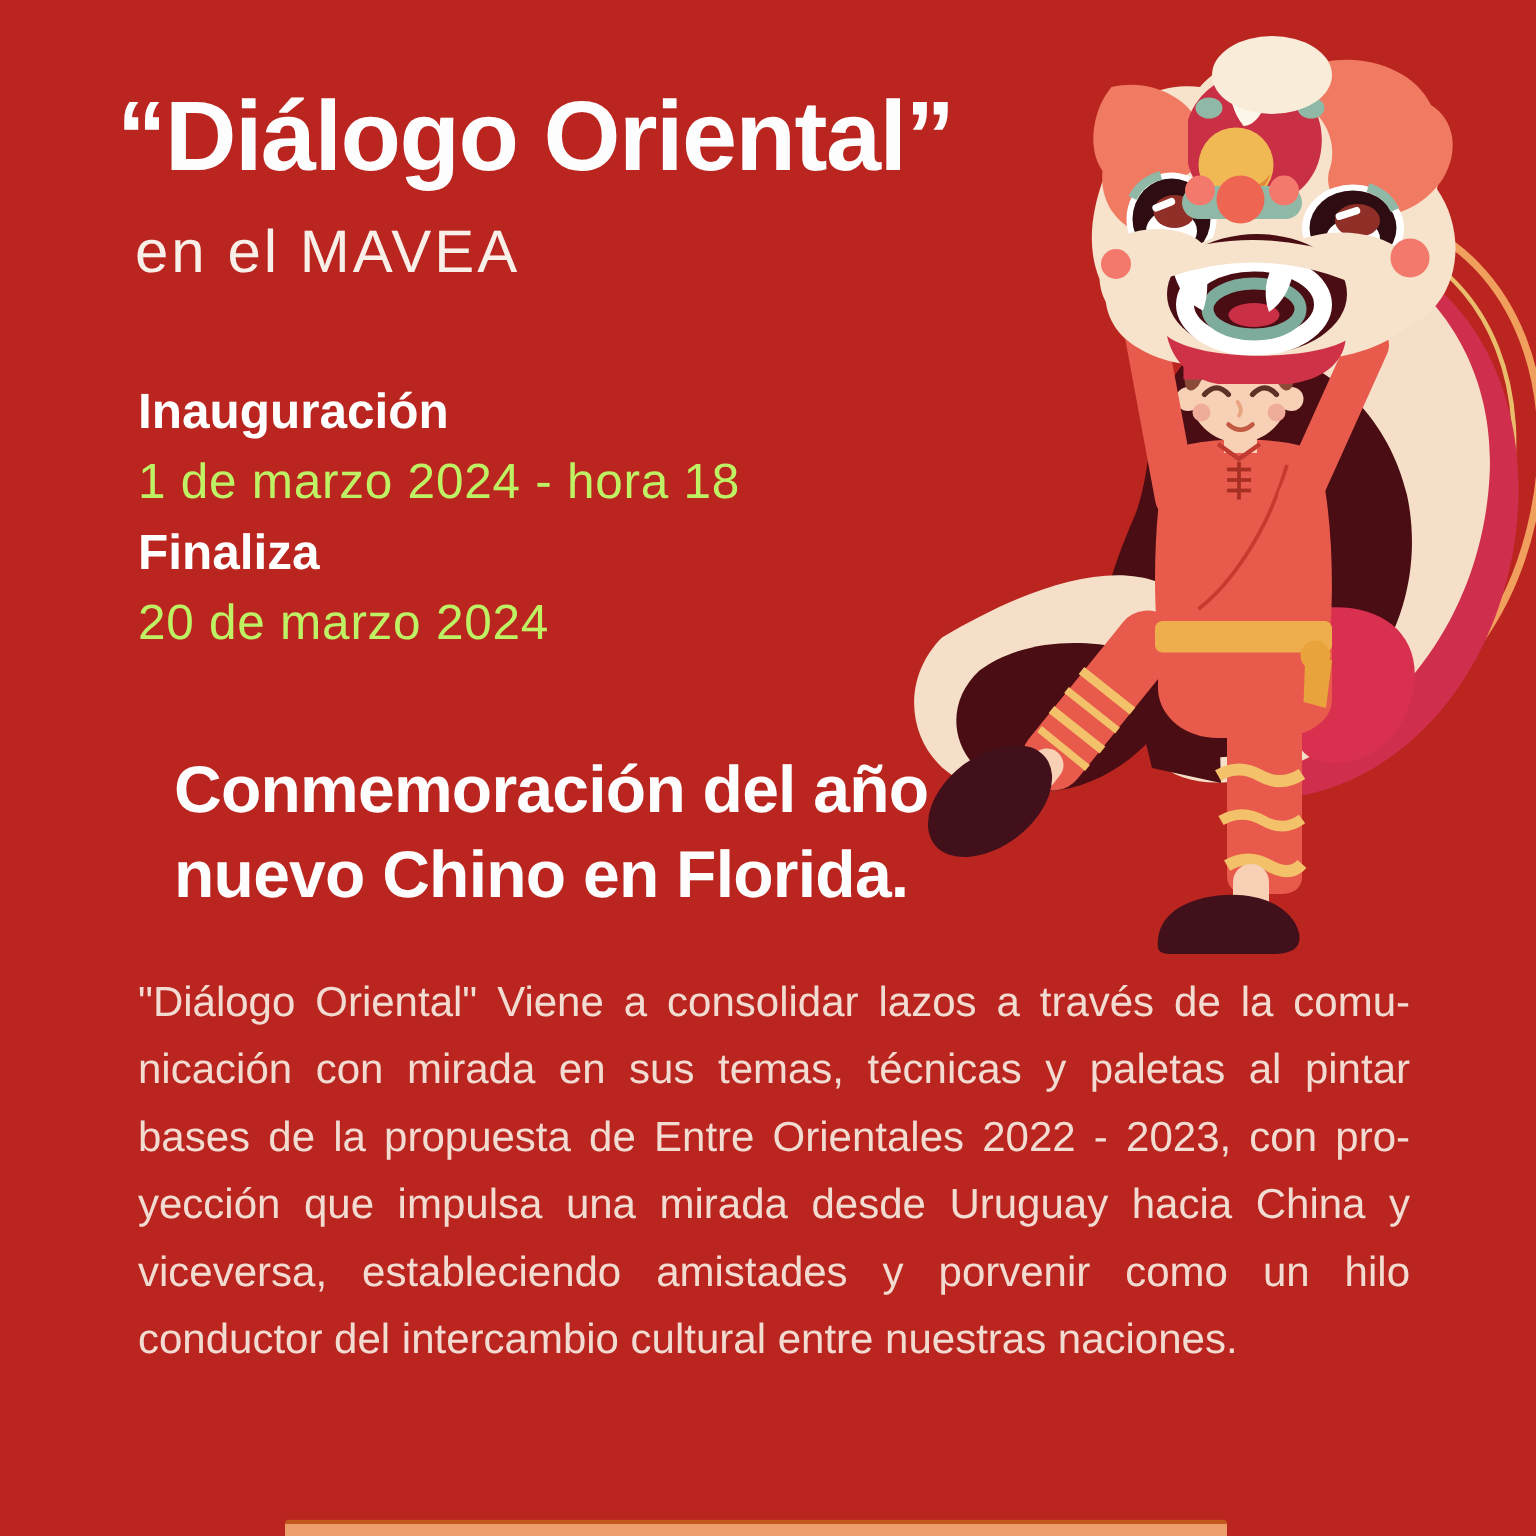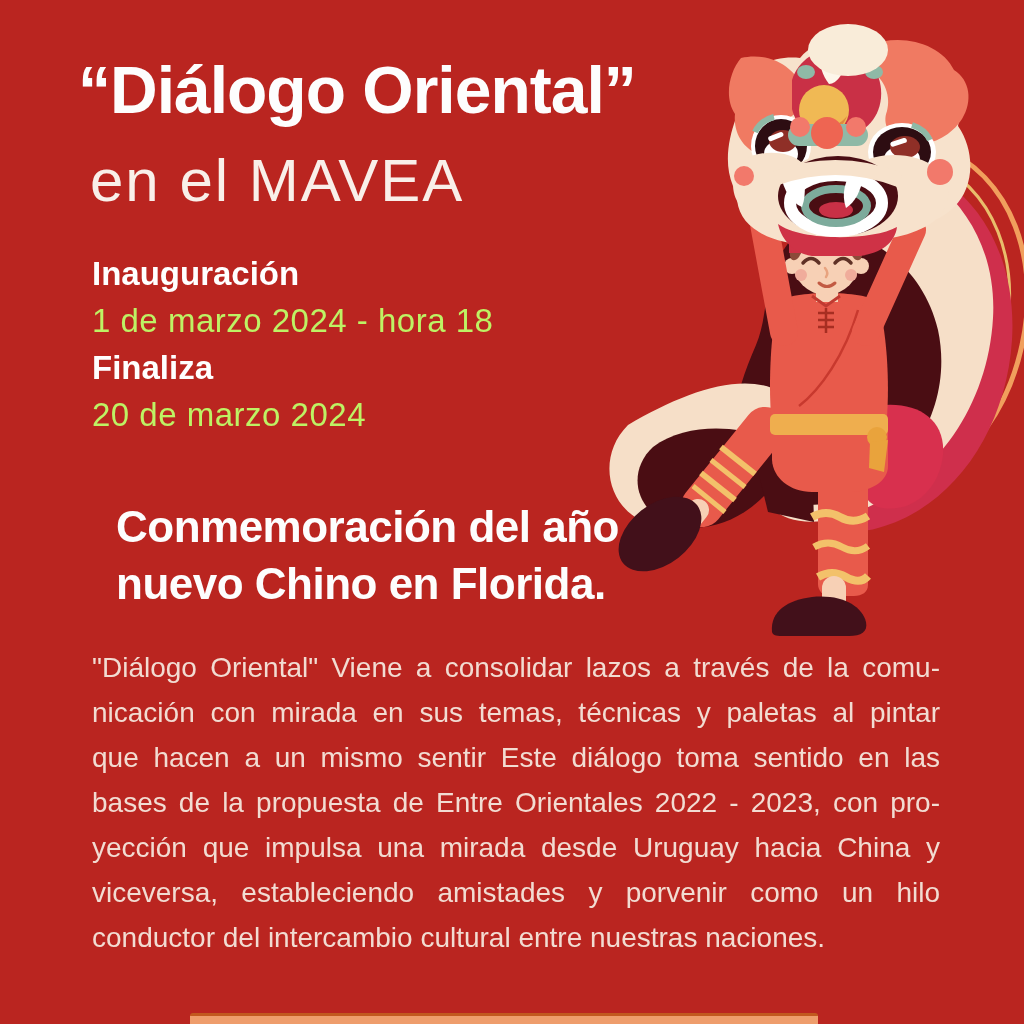--- a/index.html
+++ b/index.html
@@ -11,21 +11,21 @@
     font-family:Liberation Sans, sans-serif;
   }
   .illus{position:absolute;top:0;left:0;width:1024px;height:1024px;}
   .txt{position:absolute;color:#fff;}
   .title-1{
     left:78px;top:52px;width:700px;
     font-size:66px;font-weight:bold;letter-spacing:-1px;color:#fdfdfd;
   }
   .title-2{
     left:90px;top:146px;width:560px;
-    font-size:60px;font-weight:normal;letter-spacing:2px;color:#f9efe9;
+    font-size:40px;font-weight:normal;letter-spacing:2px;color:#f9efe9;
   }
   .sched{left:92px;top:250px;width:560px;line-height:47px;font-size:33px;}
   .sched .b{font-weight:bold;color:#ffffff;}
   .sched .l{font-weight:normal;color:#bef264;letter-spacing:0.5px;}
   .heading{
     left:92px;top:498px;width:620px;
     font-size:44px;font-weight:bold;line-height:57px;color:#fdfdfd;letter-spacing:-0.5px;margin-left:24px;
   }
   .bodytext{
     left:92px;top:645px;width:848px;
@@ -203,21 +203,20 @@
   </div>
 
   <div class="txt heading">
     <div>Conmemoración del año</div>
     <div>nuevo Chino en Florida.</div>
   </div>
 
   <div class="txt bodytext">
     <div class="body-line">"Diálogo Oriental" Viene a consolidar lazos a través de la comu-</div>
     <div class="body-line">nicación con mirada en sus temas, técnicas y paletas al pintar</div>
-    <div class="body-line">que hacen a un mismo sentir Este diálogo toma sentido en las</div>
     <div class="body-line">bases de la propuesta de Entre Orientales 2022 - 2023, con pro-</div>
     <div class="body-line">yección que impulsa una mirada desde Uruguay hacia China y</div>
     <div class="body-line">viceversa, estableciendo amistades y porvenir como un hilo</div>
     <div class="body-line last">conductor del intercambio cultural entre nuestras naciones.</div>
   </div>
 
   <div class="bottom-strip"></div>
 </div>
 
 </body></html>

